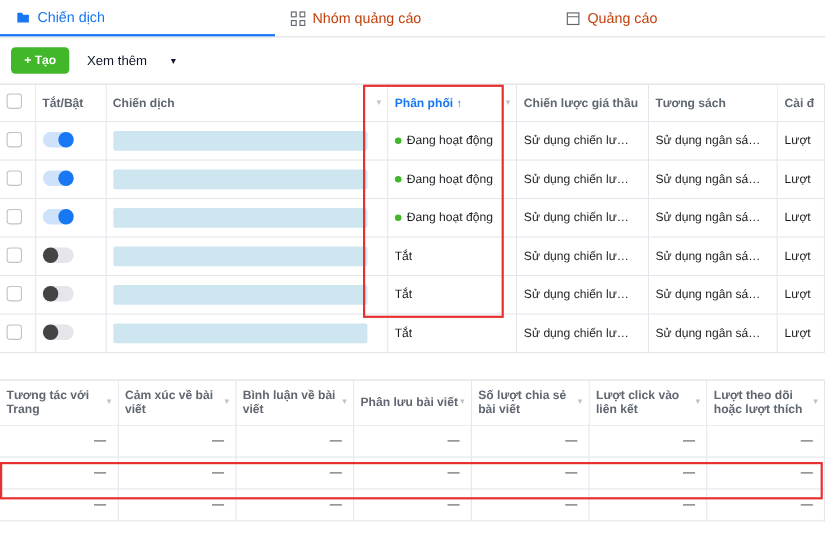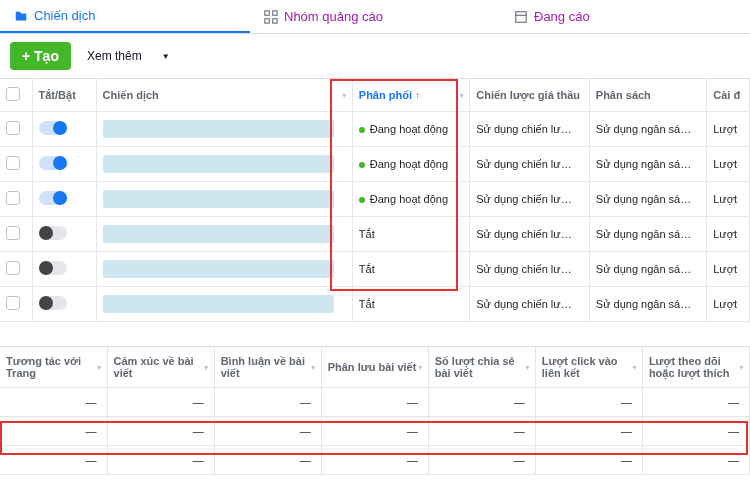--- a/index.html
+++ b/index.html
@@ -1,22 +1,22 @@
 <!DOCTYPE html>
 <html><head>
 <meta charset="utf-8">
 <style>
 *{box-sizing:border-box;margin:0;padding:0;font-family:Helvetica,Arial,sans-serif}
 body{background:#fff;color:#1c1e21;font-size:12px;width:750px;height:500px;overflow:hidden}
 .tabs{display:flex;border-bottom:1px solid #dadde1;background:#fff}
-.tab{display:flex;align-items:center;gap:6px;padding:8px 14px;color:#a21caf;cursor:pointer;flex:1;font-size:13px}
+.tab{display:flex;align-items:center;gap:6px;padding:8px 14px;color:#c2410c;cursor:pointer;flex:1;font-size:13px}
 .tab.active{color:#1877f2;border-bottom:2px solid #1877f2}
 .tab .ico{width:14px;height:14px;display:inline-flex;align-items:center;justify-content:center}
 .toolbar{display:flex;align-items:center;gap:10px;padding:8px 10px;border-bottom:1px solid #dadde1}
-.btn-create{background:#42b72a;color:#fff;border:none;border-radius:4px;padding:6px 12px;font-weight:bold;font-size:14px;cursor:pointer}
+.btn-create{background:#42b72a;color:#fff;border:none;border-radius:4px;padding:6px 12px;font-weight:bold;font-size:11px;cursor:pointer}
 .btn-ab{background:#fff;border:1px solid #dadde1;border-radius:4px;padding:6px 10px;display:flex;align-items:center;gap:6px;cursor:pointer;color:#606770}
 .more{display:flex;align-items:center;gap:20px;color:#0f172a;cursor:pointer;padding:6px}
 .grid{width:100%;border-collapse:collapse;table-layout:fixed}
 .grid th,.grid td{border-right:1px solid #e4e6eb;border-bottom:1px solid #e4e6eb;padding:8px 6px;text-align:left;font-size:11px;vertical-align:middle;white-space:nowrap;overflow:hidden;text-overflow:ellipsis}
 .grid th{color:#606770;font-weight:700;background:#fff;position:relative}
 .grid th.sort{color:#1877f2}
 .grid td{color:#1c1e21}
 .cb{width:14px;height:14px;border:1.5px solid #bec3c9;border-radius:3px;display:inline-block;cursor:pointer}
 .toggle{width:28px;height:14px;border-radius:8px;position:relative;display:inline-block;cursor:pointer}
 .toggle.on{background:#cfe2fb}
@@ -58,21 +58,21 @@
       </span>
     <span>Nhóm quảng cáo</span>
   </div>
   <div class="tab">
     <span class="ico">
         <svg viewBox="0 0 16 16" width="14" height="14" fill="none" stroke="#606770" stroke-width="1.2">
           <rect x="2" y="2" width="12" height="12"></rect>
           <line x1="2" y1="6" x2="14" y2="6"></line>
         </svg>
       </span>
-    <span>Đang cáo</span>
+    <span>Quảng cáo</span>
   </div>
 </div>
 
 <div class="toolbar">
   <button class="btn-create">+ Tạo</button>
   <div class="more">
     <span>Xem thêm</span>
     <span style="font-size:8px">▼</span>
   </div>
 </div>
@@ -88,21 +88,21 @@
         <col style="width:110px">
         <col style="width:40px">
       </colgroup>
 <thead>
 <tr>
 <th><span class="cb"></span></th>
 <th>Tắt/Bật</th>
 <th><span>Chiến dịch</span><span class="caret">▼</span></th>
 <th class="sort"><span>Phân phối</span> <span class="arrow-up">↑</span><span class="caret">▼</span></th>
 <th><span>Chiến lược giá thầu</span></th>
-<th><span>Phân sách</span></th>
+<th><span>Tương sách</span></th>
 <th><span>Cài đ</span></th>
 </tr>
 </thead>
 <tbody id="tb">
         <tr>
           <td><span class="cb"></span></td>
           <td><span class="toggle on"><span class="knob"></span></span></td>
           <td>
             <div class="campaign-cell"></div>
           </td>

